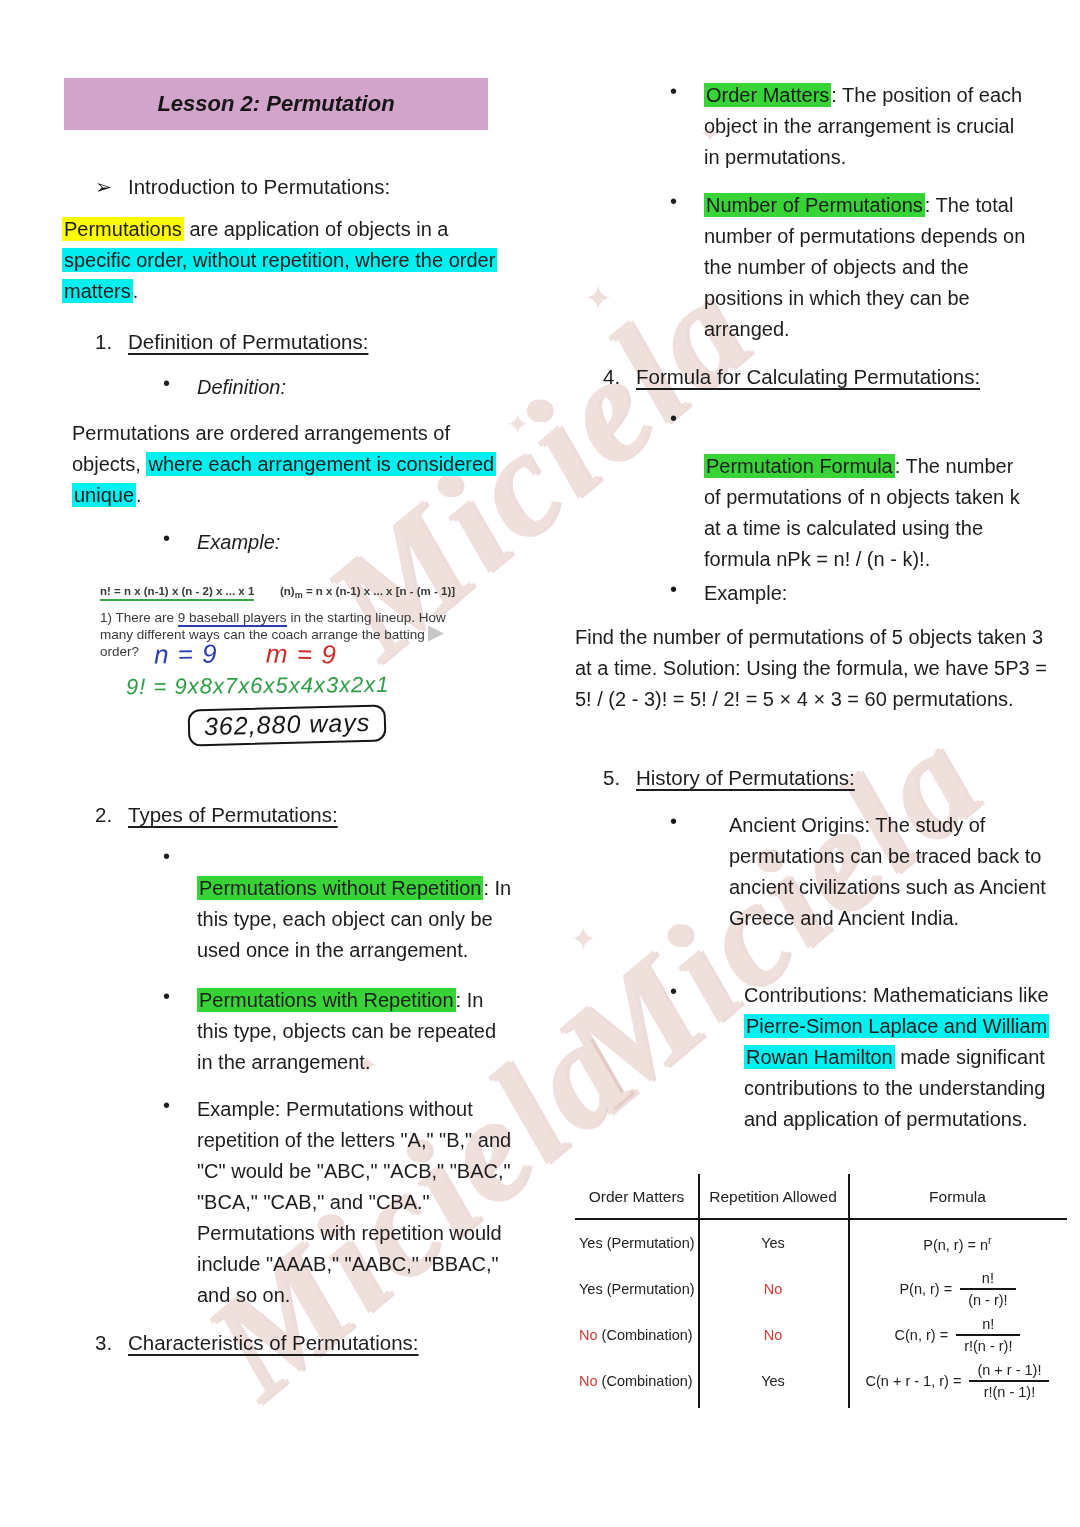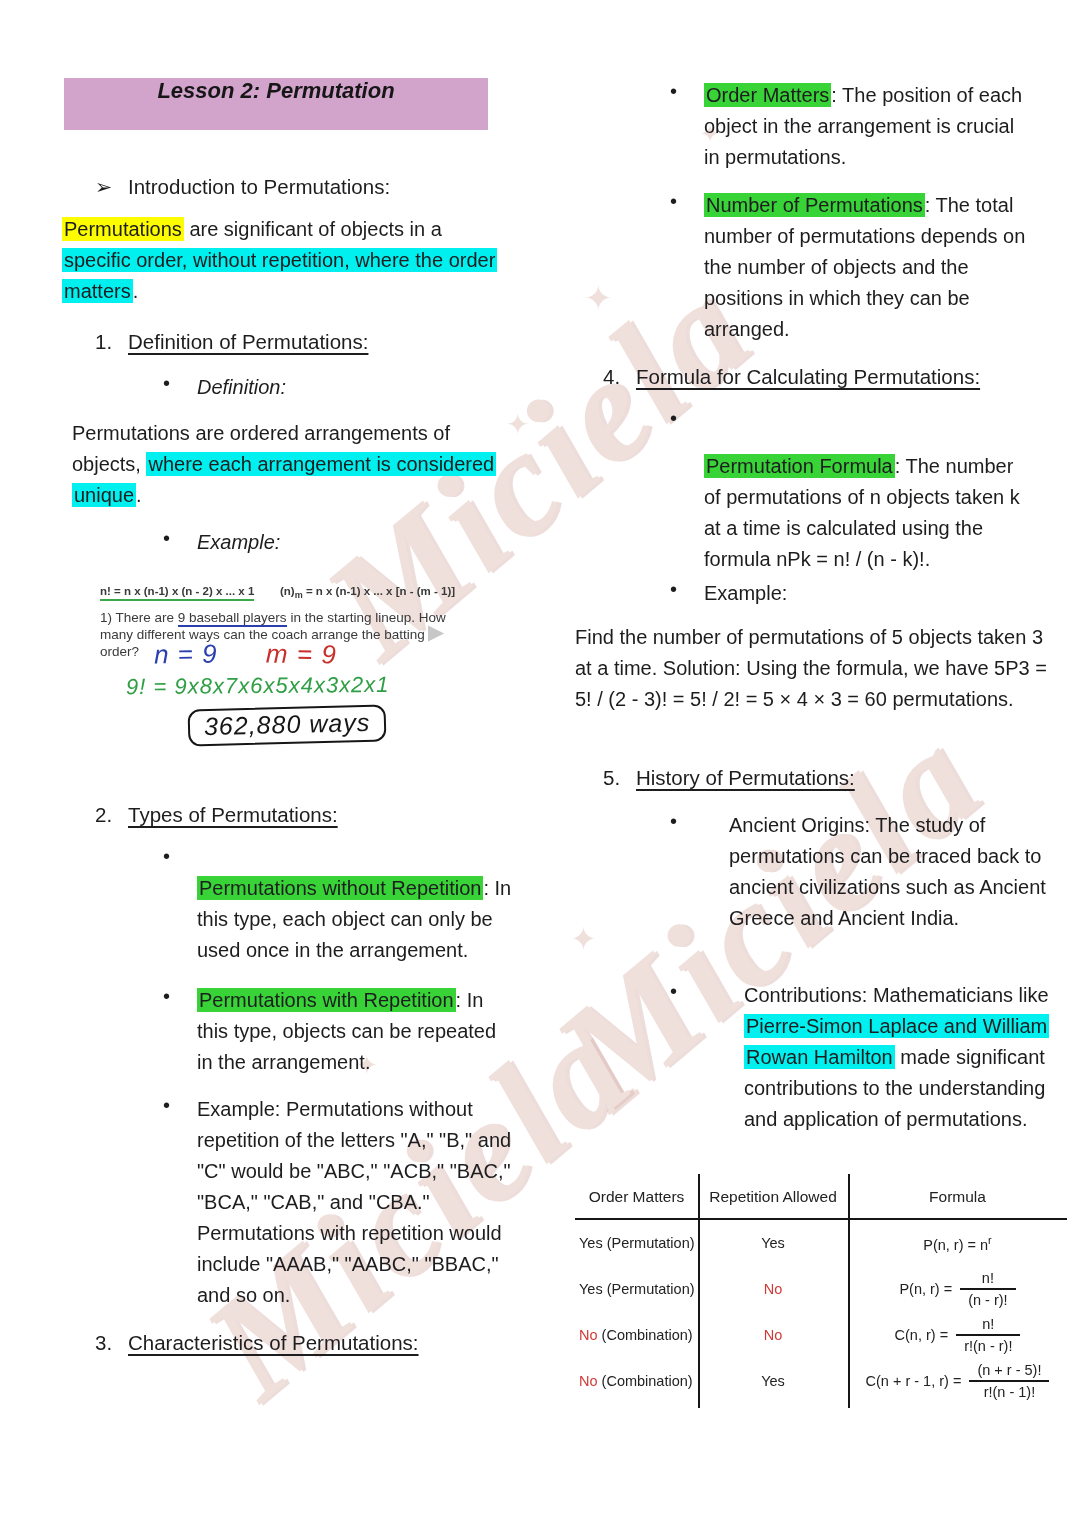--- a/index.html
+++ b/index.html
@@ -7,21 +7,21 @@
         font-family:"Liberation Sans", sans-serif;color:#1d1d1f;}
   .abs{position:absolute;}
   
   .wm{position:absolute;font-family:"Liberation Serif", serif;font-weight:bold;font-style:italic;
       font-size:150px;color:var(--watermark);text-shadow:3px 3px 0 rgba(214,180,172,.45);
       transform:rotate(-40deg);white-space:nowrap;z-index:0;letter-spacing:4px;}
   .star{position:absolute;color:var(--watermark);z-index:0;}
   
   .layer{position:absolute;inset:0;z-index:1;}
   .banner{position:absolute;left:64px;top:78px;width:424px;height:52px;background:var(--banner);
-          display:flex;justify-content:center;}
+          display:flex;align-items:center;justify-content:center;}
   .banner span{font-weight:bold;font-style:italic;font-size:22px;color:#161616;}
   .body-text{font-size:20px;line-height:31px;}
   .heading{font-size:20.5px;line-height:30px;}
   .uh{text-decoration:underline;text-decoration-thickness:1.5px;text-underline-offset:4px;}
   .numwrap{display:flex;}
   .numwrap .num{width:33px;flex:none;}
   .bullet{display:flex;}
   .bullet .dot{width:34px;flex:none;font-size:20px;}
   .btext{font-size:20px;line-height:31px;}
   .ital{font-style:italic;}
@@ -77,21 +77,21 @@
 
     <div class="banner">
       <span>Lesson 2: Permutation</span>
     </div>
 
     <div class="abs heading" style="left:95px;top:172px;display:flex;">
       <span style="width:33px;">➢</span>
       <span>Introduction to Permutations:</span>
     </div>
 
-    <div class="abs body-text" style="left:62px;top:214px;width:452px;"><span class="hl-yellow">Permutations</span><span> are significant of objects in a </span><span class="hl-cyan">specific order, without repetition, where the order matters</span><span>.</span></div>
+    <div class="abs body-text" style="left:62px;top:214px;width:452px;"><span class="hl-yellow">Permutations</span><span> are application of objects in a </span><span class="hl-cyan">specific order, without repetition, where the order matters</span><span>.</span></div>
 
     <div class="abs heading numwrap" style="left:95px;top:327px;">
       <span class="num">1.</span>
       <span class="uh">Definition of Permutations:</span>
     </div>
 
     <div class="abs bullet" style="left:163px;top:372px;width:330px;">
       <span class="dot">•</span>
       <span class="btext ital">Definition:</span>
     </div>
@@ -231,21 +231,21 @@
 
         <div class="td c1">
             <span><span class="red">No</span><span> (Combination)</span></span>
           </div>
         <div class="td c2">
             <span>Yes</span>
           </div>
         <div class="td c3">
             <span>C(n + r - 1, r) =</span>
             <span class="frac">
-              <span class="fn">(n + r - 5)!</span>
+              <span class="fn">(n + r - 1)!</span>
               <span class="fd">r!(n - 1)!</span>
             </span>
           </div>
       </div>
     </div>
 
   </div>
 </div>
 
 </body></html>

